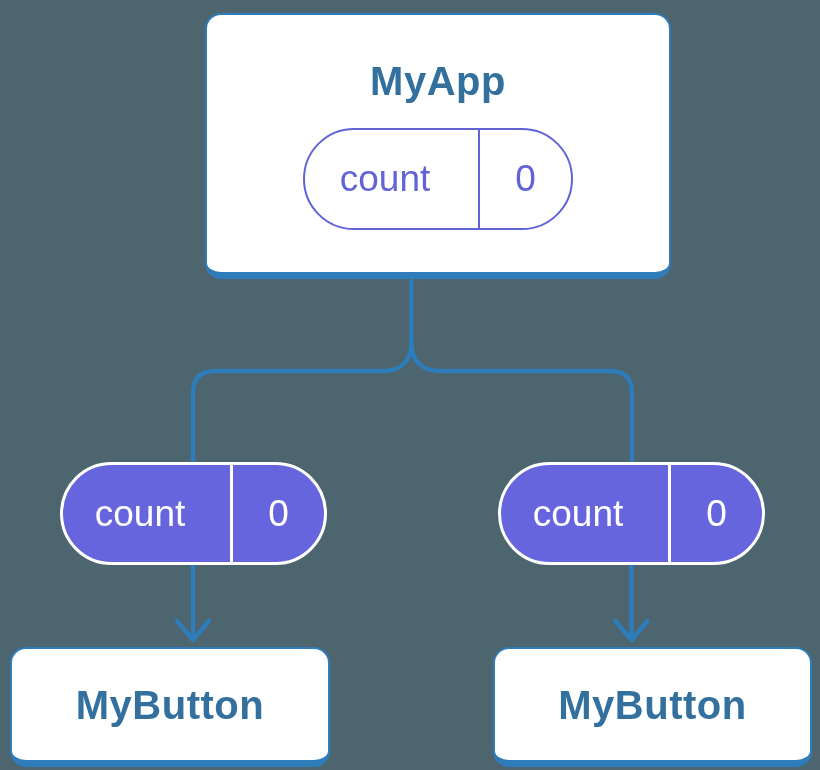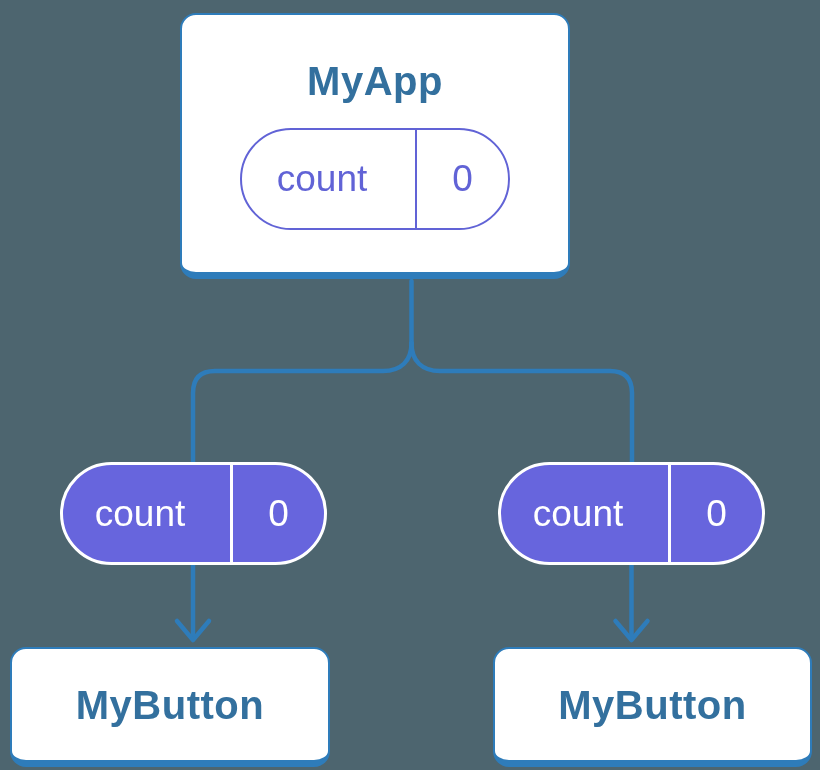--- a/index.html
+++ b/index.html
@@ -26,21 +26,21 @@
     background: #ffffff;
     border: 2.5px solid #2e7cba;
     border-bottom-width: 7px;
     border-radius: 16px;
     z-index: 1;
     display: flex;
     flex-direction: column;
     align-items: center;
     justify-content: center;
   }
-  .node-box.root   { left: 180px; top: 13px;  width: 390px; height: 266px; gap: 24px; }
+  .node-box.root   { left: 205px; top: 13px;  width: 466px; height: 266px; gap: 24px; }
   .node-box.leaf-l { left: 10px;  top: 647px; width: 320px; height: 120px; }
   .node-box.leaf-r { left: 493px; top: 647px; width: 319px; height: 120px; }
 
   .node-title {
     font-size: 40px;
     font-weight: bold;
     color: #33709e;
     letter-spacing: 0.5px;
     line-height: 1.15;
   }

